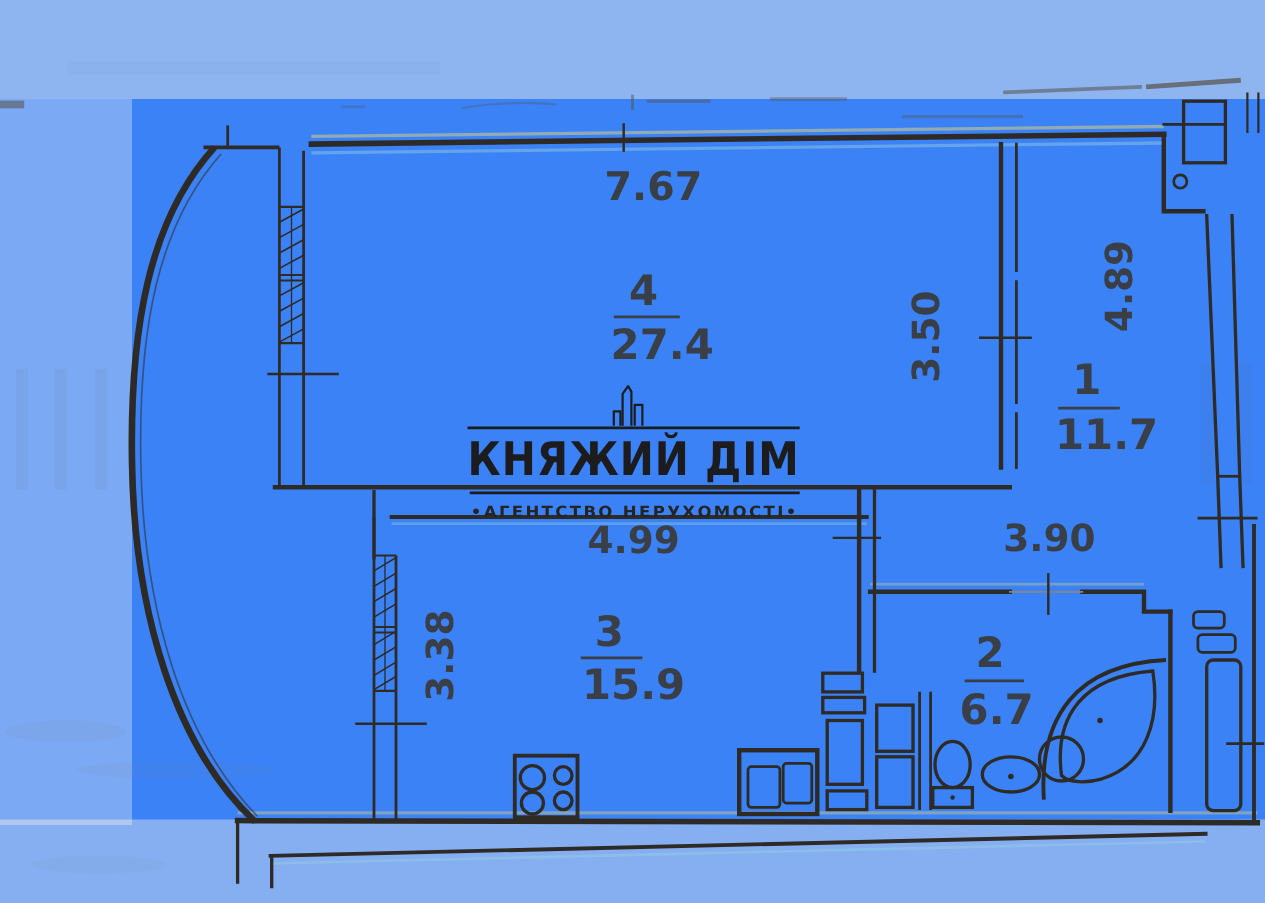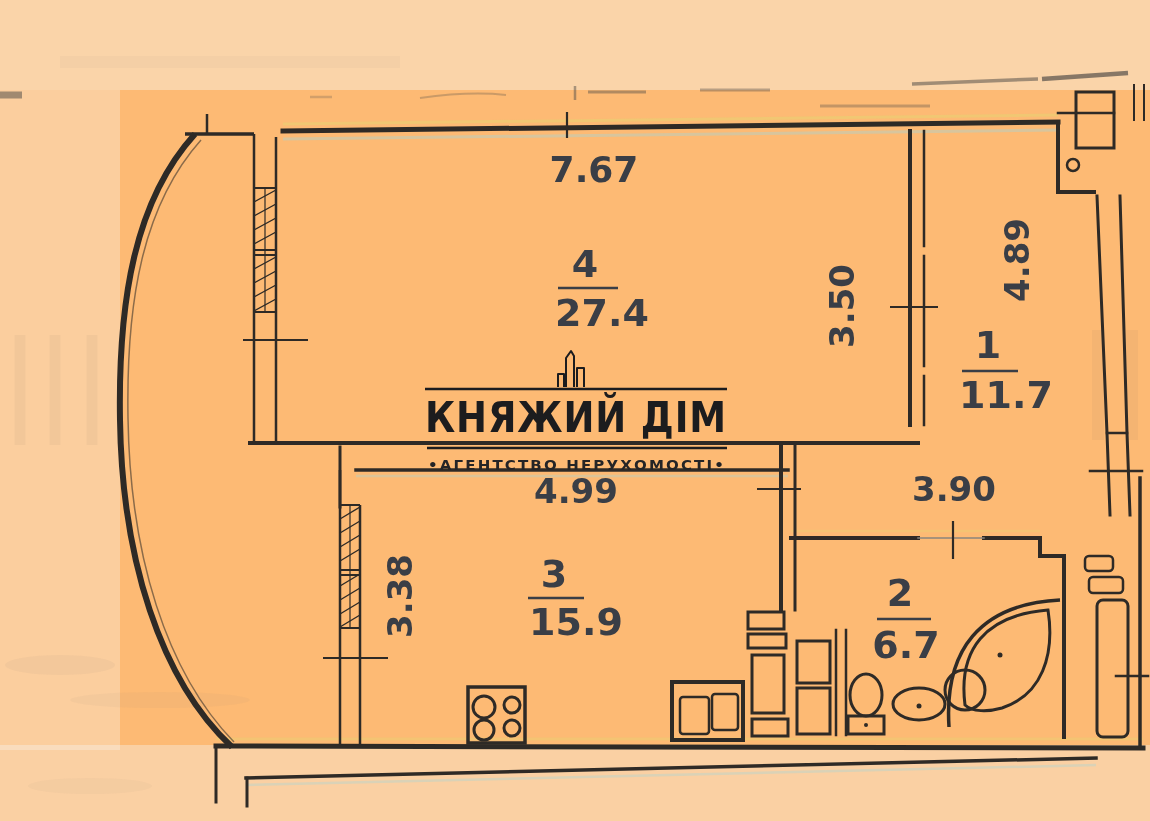--- a/index.html
+++ b/index.html
@@ -1,18 +1,18 @@
 <!DOCTYPE html>
 <html><head>
 <meta charset="utf-8">
 <style>
   html,body{margin:0;padding:0;background:#e8e6e0;}
   .page{
     position:relative;width:1150px;height:821px;overflow:hidden;
-    background:#fdba74;
+    background:#3b82f6;
     font-family:"DejaVu Sans","Liberation Sans",sans-serif;
   }
   svg{position:absolute;left:0;top:0;}
   .ink{stroke:#2e2a26;fill:none;}
   .dim{font-family:"DejaVu Sans","Liberation Sans",sans-serif;font-weight:700;fill:#3a3e46;}
   .roomnum{font-size:38px;}
   .roomarea{font-size:38px;}
   .logo-title{font-family:"DejaVu Sans","Liberation Sans",sans-serif;font-weight:700;fill:#1c1c1e;font-size:42px;letter-spacing:1px;}
   .logo-tag{font-family:"DejaVu Sans","Liberation Sans",sans-serif;font-weight:700;fill:#242426;font-size:14px;letter-spacing:2px;}
 </style>

